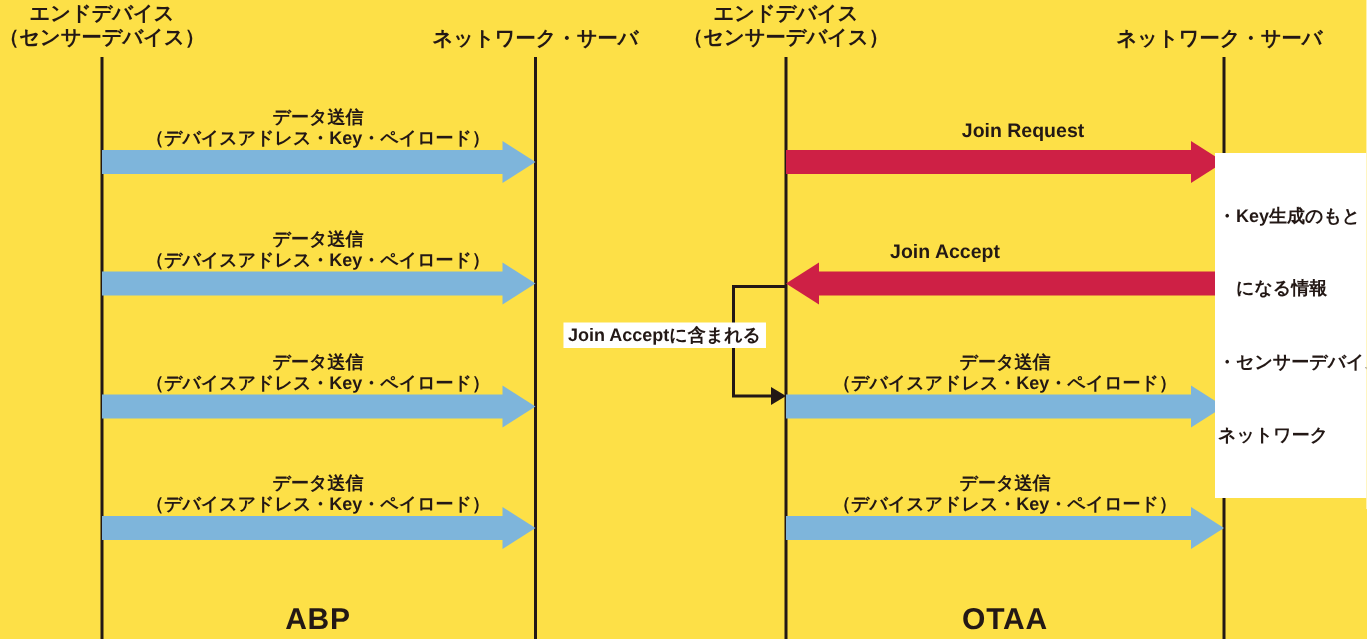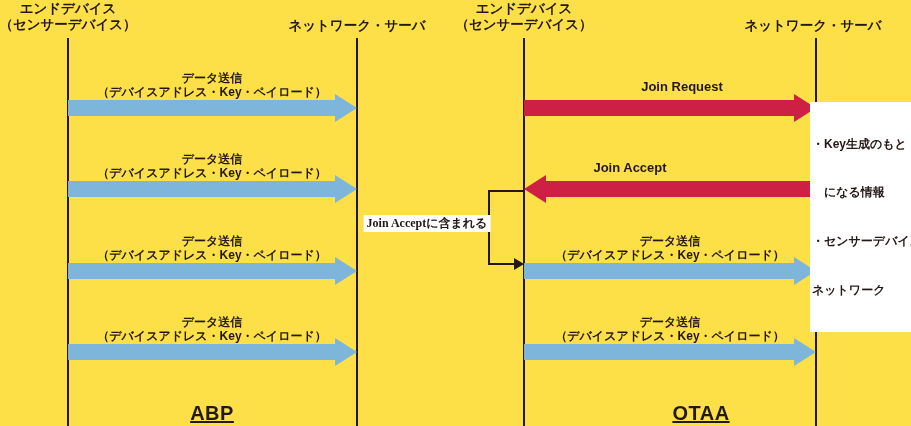--- a/index.html
+++ b/index.html
@@ -22,31 +22,31 @@
   .arrow .head { position:absolute; top:0; width:0; height:0;
                  border-top:14px solid transparent; border-bottom:14px solid transparent; }
   .arrow.right .head { right:0; border-left:22px solid; }
   .arrow.left  .head { left:0;  border-right:22px solid; }
   .arrow.blue .body { background:var(--blue); }
   .arrow.blue.right .head { border-left-color:var(--blue); }
   .arrow.red  .body { background:var(--red); }
   .arrow.red.right .head { border-left-color:var(--red); }
   .arrow.red.left  .head { border-right-color:var(--red); }
   .caption { position:absolute; transform:translateX(-50%); top:402px;
-             font-size:20px; letter-spacing:0.5px; white-space:nowrap;text-decoration:underline; }
+             font-size:20px; letter-spacing:0.5px; white-space:nowrap; }
   .conn { position:absolute; background:var(--ink); }
   .conn-head { position:absolute; width:0; height:0;
                border-top:6px solid transparent; border-bottom:6px solid transparent; }
   .conn-head.point-left  { border-right:10px solid var(--ink); }
   .conn-head.point-right { border-left:10px solid var(--ink); }
   .note { position:absolute; background:#fff; font-size:12px; z-index:5; }
   .note.server-note { left:810px; top:102px; line-height:16.3px; padding:1px 2px;
                       white-space:pre; text-align:left; }
-  .note.device-note { left:427px; top:215px; transform:translateX(-50%);
-                      line-height:15px; padding:1px 3px; text-align:right; white-space:nowrap;font-family:Liberation Serif, serif; }
+  .note.device-note { left:443px; top:215px; transform:translateX(-50%);
+                      line-height:15px; padding:1px 3px; text-align:right; white-space:nowrap; }
 </style>
 </head>
 <body>
 
 <div class="stage">
 
   <div class="lifeline" style="left:67px"></div>
   <div class="lifeline" style="left:356px"></div>
 
   <div class="actor" style="left:68px; top:1px">
@@ -125,21 +125,21 @@
 
   <div class="msg-label" style="left:670px; top:316px">
     <div>データ送信</div>
     <div>（デバイスアドレス・Key・ペイロード）</div>
   </div>
   <div class="arrow right blue" style="left:524px; top:338px; width:292px">
     <div class="body"></div>
     <div class="head"></div>
   </div>
 
-  <div class="caption" style="left:701px">OTAA</div>
+  <div class="caption" style="left:670px">OTAA</div>
 
   <div class="conn" style="left:816px; top:108px; width:31px; height:2px"></div>
   <div class="conn" style="left:845px; top:108px; width:2px; height:80px"></div>
   <div class="conn" style="left:823px; top:186px; width:24px; height:2px"></div>
   <div class="conn-head point-left" style="left:815px; top:181px"></div>
   <div class="note server-note">
     <div>・Key生成のもと</div>
     <div>　になる情報</div>
     <div>・センサーデバイス</div>
     <div>ネットワーク</div>

